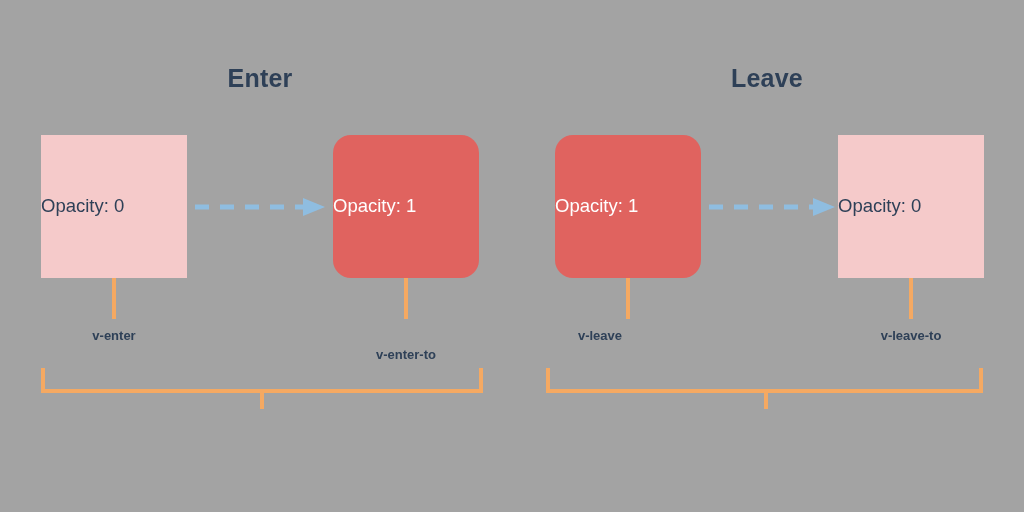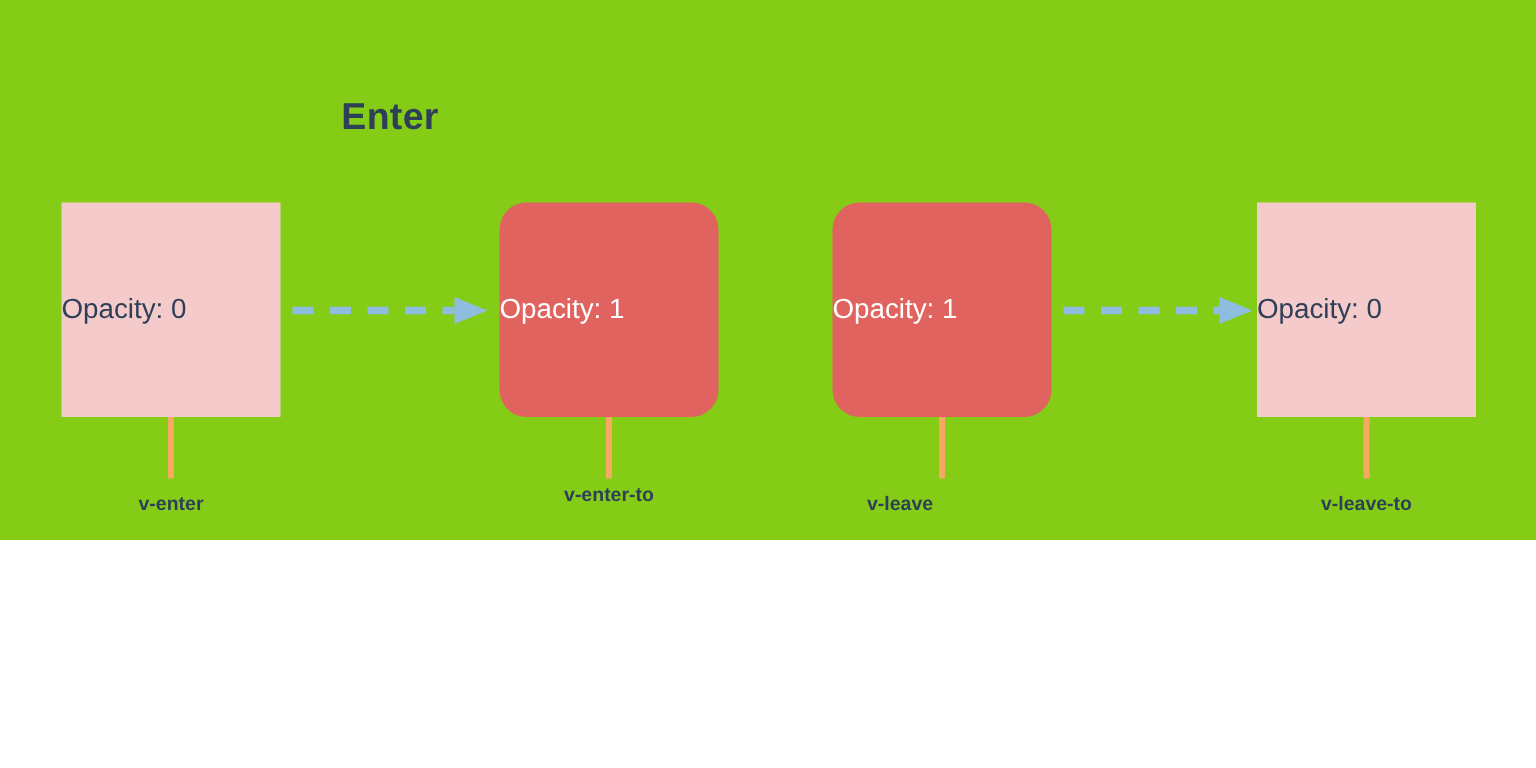--- a/index.html
+++ b/index.html
@@ -6,22 +6,22 @@
     margin: 0;
     padding: 0;
     background: #ffffff;
   }
   body {
     font-family: "Liberation Sans", sans-serif;
   }
   #canvas {
     position: relative;
     width: 1024px;
-    height: 360px;
-    background: #84cc16;
+    height: 512px;
+    background: #a3a3a3;
     overflow: hidden;
   }
 
   
   .section-title {
     position: absolute;
     text-align: center;
     font-size: 25px;
     font-weight: bold;
     color: #2e4057;
@@ -147,29 +147,30 @@
     <svg width="132" height="22" viewBox="0 0 132 22">
       <line x1="0" y1="11" x2="108" y2="11" stroke="#8fbde0" stroke-width="5" stroke-dasharray="14 11"></line>
       <polygon points="108,2 130,11 108,20" fill="#8fbde0"></polygon>
     </svg>
   </div>
 
   <div class="connector" style="left:112px; top:278px; height:41px;"></div>
   <div class="connector" style="left:404px; top:278px; height:41px;"></div>
 
   <div class="class-label" style="left:114px; top:329px;">v-enter</div>
-  <div class="class-label" style="left:406px; top:323px;">v-enter-to</div>
+  <div class="class-label" style="left:406px; top:348px;">v-enter-to</div>
 
   <div class="bracket" style="left:41px; top:368px; width:442px;">
     <div class="bracket-side left"></div>
     <div class="bracket-side right"></div>
     <div class="bracket-bar"></div>
   </div>
   <div class="bracket-stem" style="left:262px; top:392px;"></div>
 
+  <div class="section-title" style="left:648px; top:66px; width:238px;">Leave</div>
 
   <div class="state-box box-solid" style="left:555px; top:135px;">
     <span class="state-box-label">Opacity: 1</span>
   </div>
 
   <div class="state-box box-faded" style="left:838px; top:135px;">
     <span class="state-box-label">Opacity: 0</span>
   </div>
 
   <div class="arrow" style="left:709px; top:196px; width:128px;">

